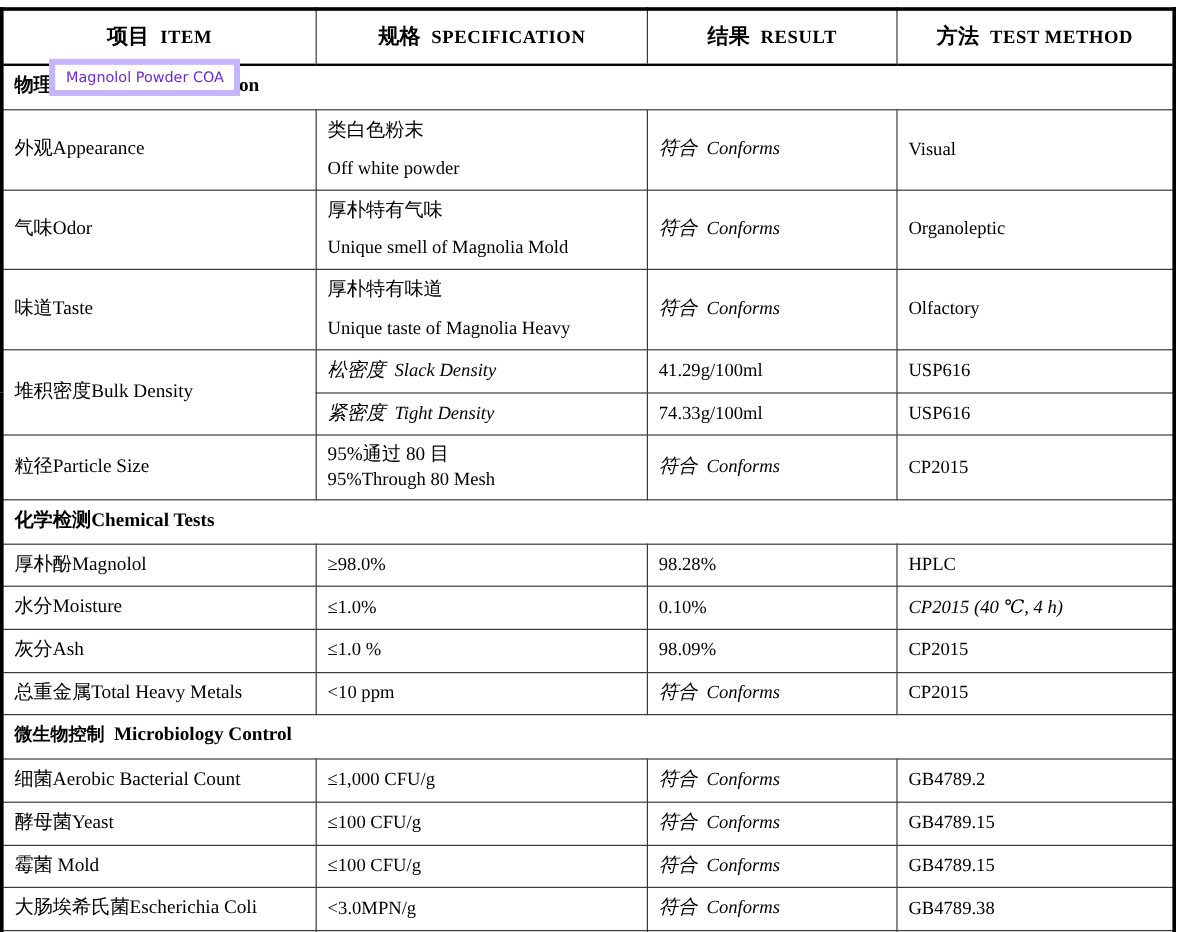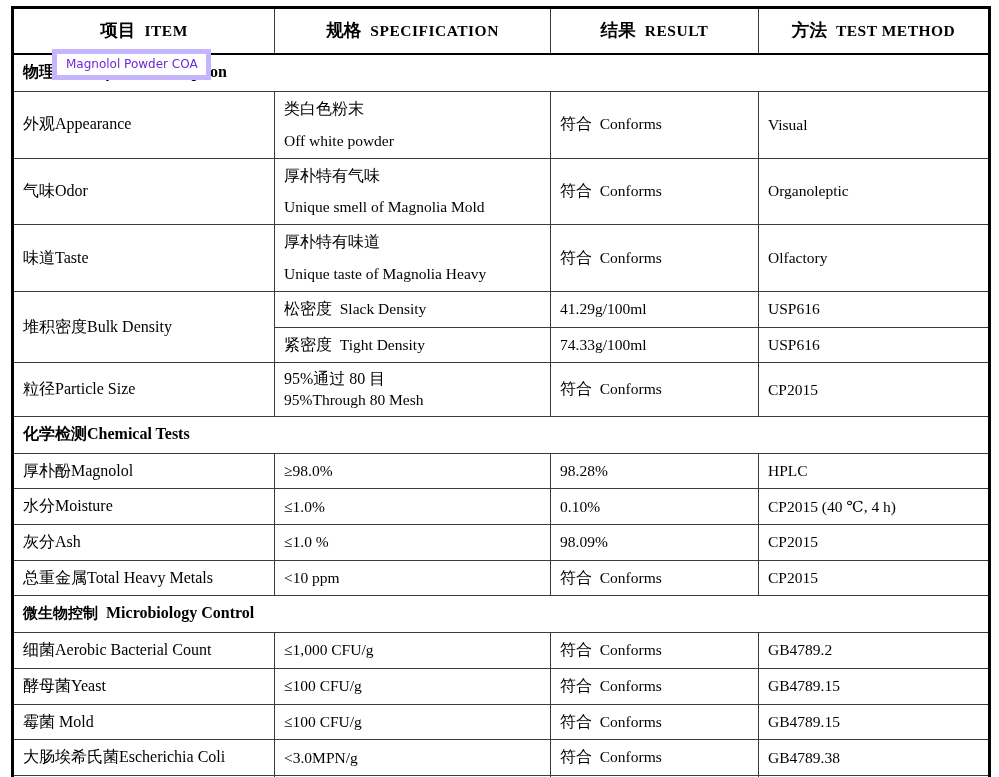--- a/index.html
+++ b/index.html
@@ -11,21 +11,21 @@
     width: 999px;
     height: 777px;
     font-family: "Liberation Serif", "DejaVu Serif", serif;
     color: #000000;
     position: relative;
     overflow: hidden;
   }
 
   #coa-root {
     position: absolute;
-    left: 11px;
+    left: 0;
     top: 6px;
     width: 976px;
     height: 760px;
   }
 
   table.coa {
     border-collapse: collapse;
     table-layout: fixed;
     width: 977px;
     border: 3px solid #000000;
@@ -73,21 +73,21 @@
     text-align: left;
     white-space: nowrap;
   }
   .section-cell .cn { font-size: 15px; }
 
   
   .cn { font-size: 16px; }
   .en { font-size: 15.5px; }
   .line { display: block; }
   .line + .line { margin-top: 9px; }
-  .nowrap { white-space: nowrap; }
+  .nowrap { white-space: nowrap; font-style: italic; }
 
   .tall-2 { height: 58px; }
   .tall-1 { height: 29px; }
 
   
   #tooltip-overlay {
     position: absolute;
     left: 41px;
     top: 43px;
     background: #ffffff;

